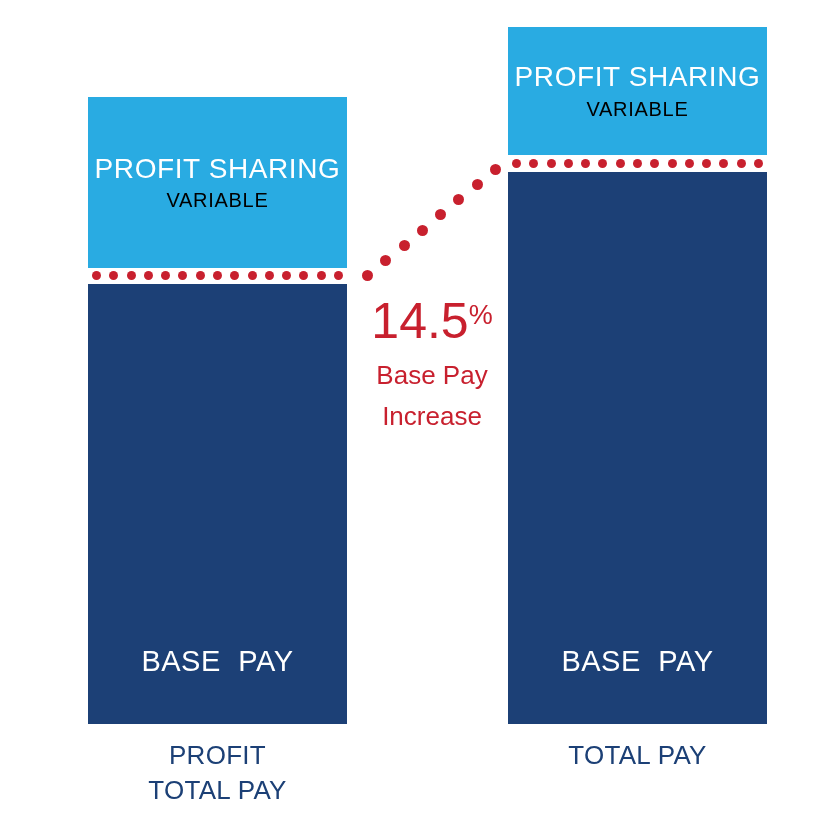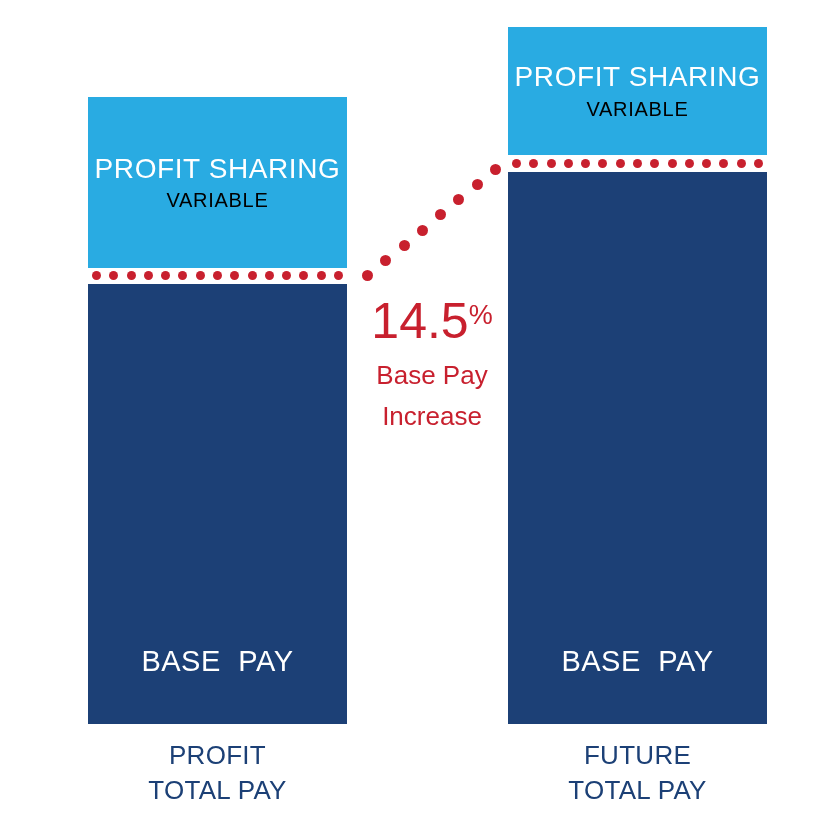--- a/index.html
+++ b/index.html
@@ -243,17 +243,16 @@
     <div class="ann-line">Base Pay</div>
     <div class="ann-line second">Increase</div>
   </div>
 
   <div class="category-label" id="label-current">
     <span class="cat-line">PROFIT</span>
     <span class="cat-line">TOTAL PAY</span>
   </div>
 
   <div class="category-label" id="label-future">
-    <span class="cat-line">FUTURE</span>
     <span class="cat-line">TOTAL PAY</span>
   </div>
 
 </div>
 
 </body></html>

